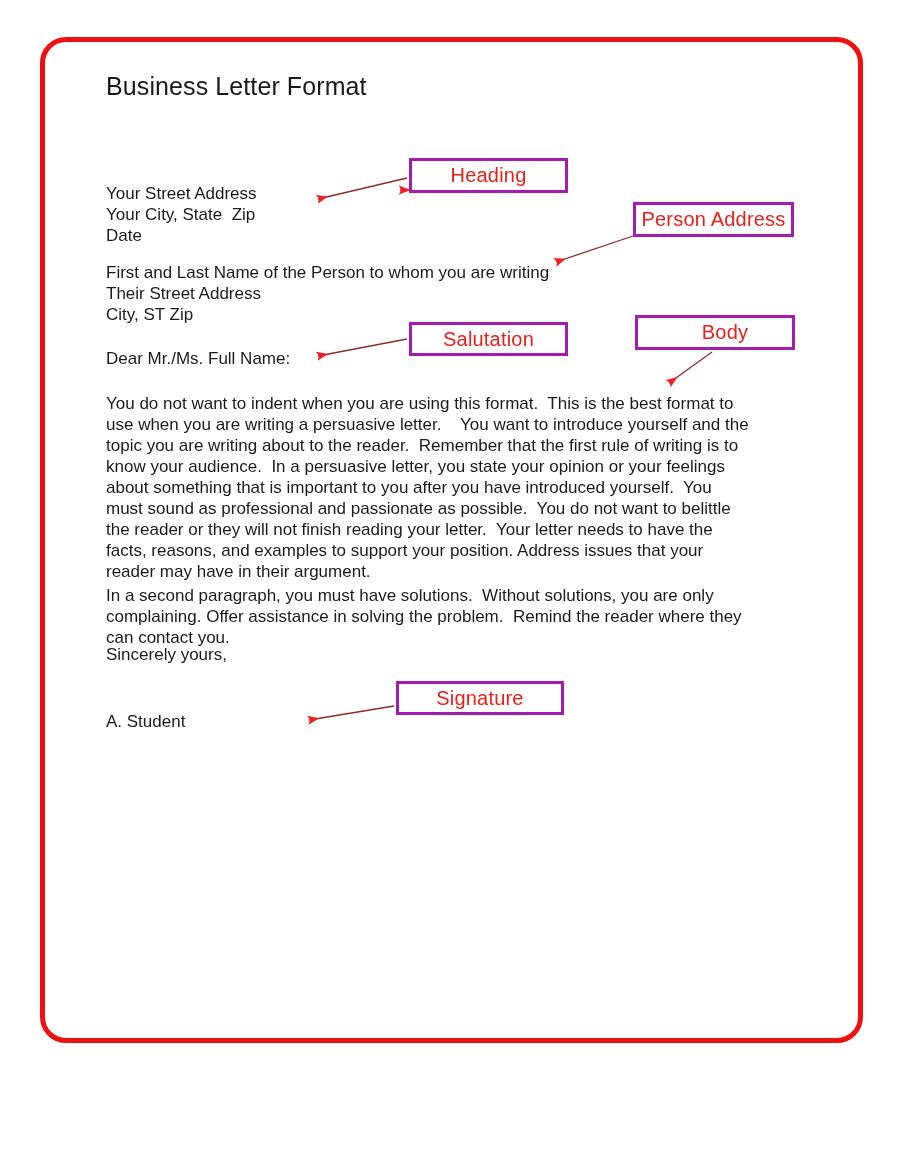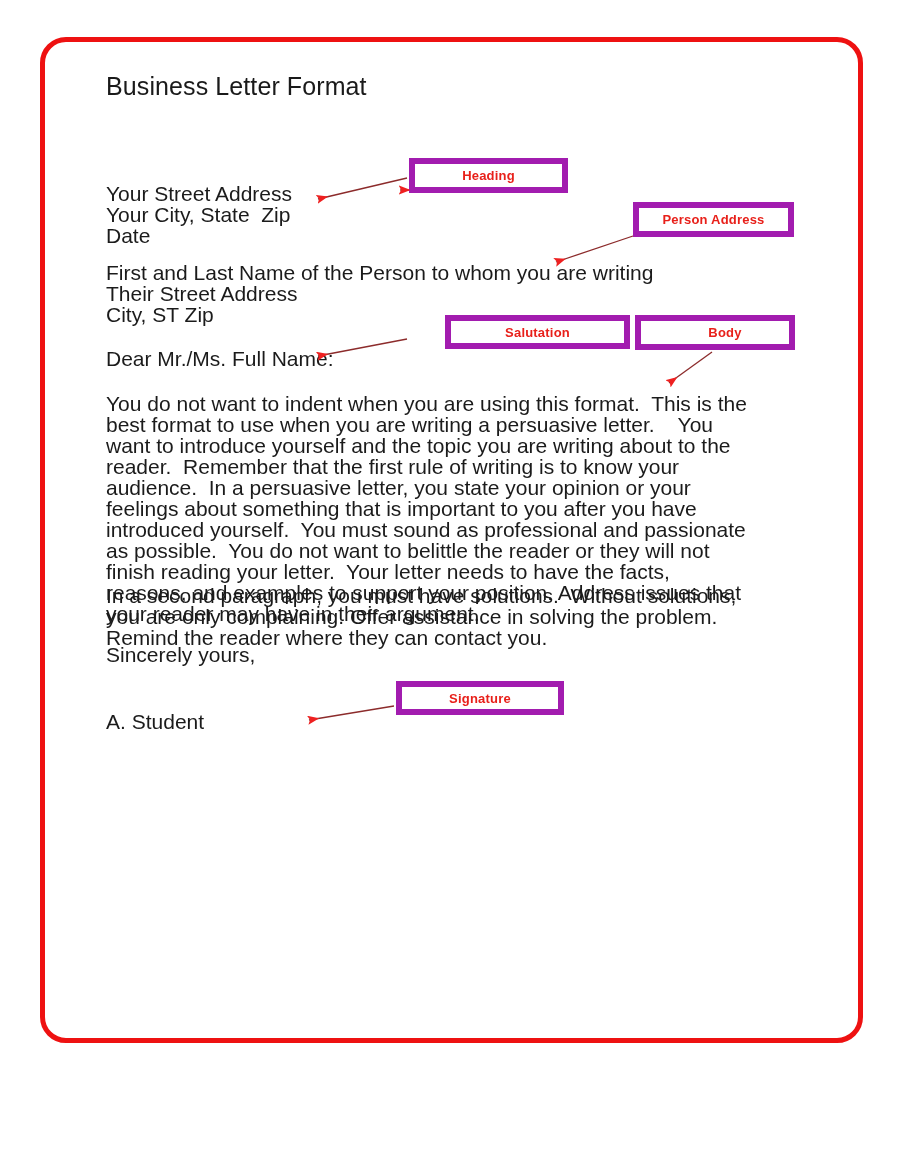--- a/index.html
+++ b/index.html
@@ -44,51 +44,51 @@
     font-size: 25px;
     font-weight: 400;
     color: #1a1a1a;
     letter-spacing: 0.1px;
     white-space: nowrap;
   }
 
   .block {
     position: absolute;
     color: #1b1b1b;
-    font-size: 21px;
+    font-size: 17px;
     line-height: 21px;
     white-space: pre-wrap;
   }
 
   #heading-block   { left: 106px; top: 183px; }
   #inside-block    { left: 106px; top: 262px; }
   #salutation-line { left: 106px; top: 348px; }
   #body-para-1     { left: 106px; top: 393px; width: 645px; }
   #body-para-2     { left: 106px; top: 585px; width: 645px; }
   #closing-line    { left: 106px; top: 644px; }
   #signature-line  { left: 106px; top: 711px; }
 
   
   .callout {
     position: absolute;
     box-sizing: border-box;
-    border: 6px solid #a21caf;
+    border: 3px solid #a21caf;
     background: #ffffff;
     color: #e8201a;
-    font-size: 13px;
-    font-weight: bold;
+    font-size: 20px;
+    font-weight: normal;
     display: flex;
     align-items: center;
     justify-content: center;
     letter-spacing: 0.2px;
   }
 
   #callout-heading   { left: 409px; top: 158px; width: 159px; height: 35px; }
   #callout-inside    { left: 633px; top: 202px; width: 161px; height: 35px; }
-  #callout-salutation{ left: 409px; top: 315px; width: 185px; height: 34px; margin-left: 36px; }
+  #callout-salutation{ left: 409px; top: 322px; width: 159px; height: 34px; }
   #callout-body      { left: 635px; top: 315px; width: 160px; height: 35px; padding-left: 20px; }
   #callout-signature { left: 396px; top: 681px; width: 168px; height: 34px; }
 
   
   #arrow-layer {
     position: absolute;
     left: 0; top: 0;
     width: 900px;
     height: 1165px;
     pointer-events: none;

